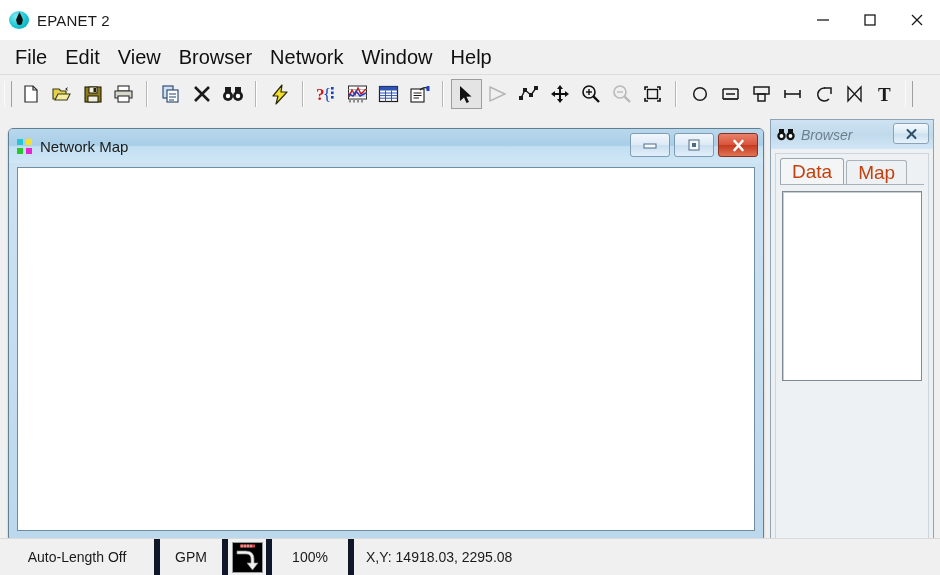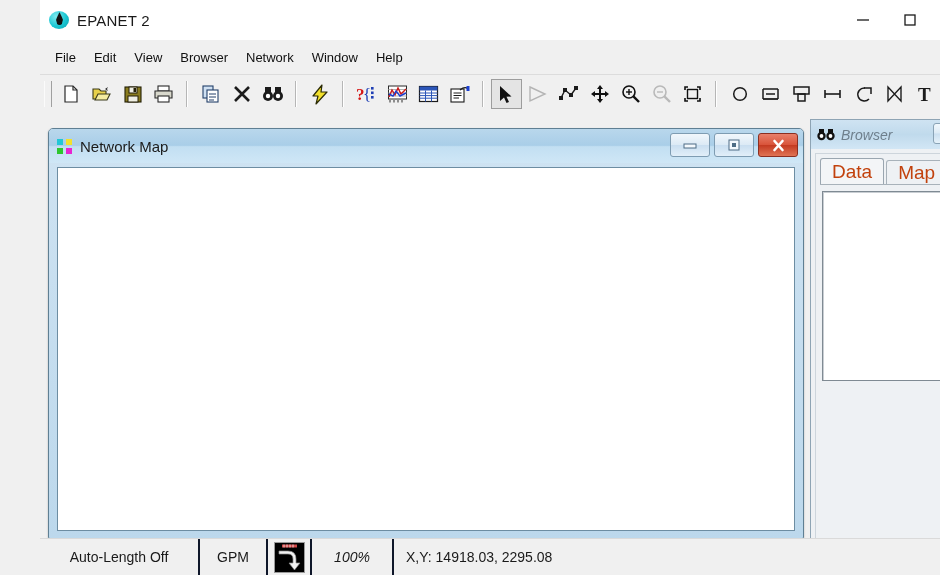--- a/index.html
+++ b/index.html
@@ -7,21 +7,20 @@
     width: 940px; height: 575px;
     overflow: hidden;
     background: #f0f0f0;
     font-family: "Liberation Sans", sans-serif;
   }
   #app {
     position: relative;
     width: 828px; height: 575px;
     background: #f0f0f0;
     box-sizing: border-box;
-    margin-left: 40px;
   }
 
   
   .titlebar {
     position: absolute; left: 0; top: 0;
     width: 940px; height: 40px;
     background: #ffffff;
     display: flex; align-items: center;
   }
   .app-icon {
@@ -61,21 +60,21 @@
   
   .menubar {
     position: absolute; left: 0; top: 40px;
     width: 940px; height: 34px;
     background: #f0f0f0;
     display: flex; align-items: center;
     padding-left: 6px;
     box-sizing: border-box;
   }
   .menu-item {
-    font-size: 13px; color: #101010;
+    font-size: 20px; color: #101010;
     padding: 3px 9px;
     white-space: nowrap;
   }
 
   
   .toolbar {
     position: absolute; left: 0; top: 74px;
     width: 940px; height: 39px;
     background: #f0f0f0;
     border-top: 1px solid #dcdcdc;
@@ -280,28 +279,28 @@
     width: 940px; height: 37px;
     background: #f0f0f0;
     border-top: 1px solid #dadada;
     display: flex; align-items: center;
     box-sizing: border-box;
   }
   .sb-cell {
     height: 37px;
     display: flex; align-items: center; justify-content: center;
     font-size: 14px; color: #1a1a1a;
-    border-right: 2px solid #0f172a;
+    border-right: 6px solid #0f172a;
     box-sizing: border-box;
     white-space: nowrap;
   }
   .sb-cell.first { width: 160px; }
   .sb-cell.units { width: 68px; }
   .sb-cell.flow  { width: 44px; }
-  .sb-cell.zoom  { width: 82px; font-style: italic; }
+  .sb-cell.zoom  { width: 82px; }
   .sb-cell.coord { width: 250px; justify-content: flex-start; padding-left: 12px; border-right: none; }
   .faucet {
     width: 31px; height: 31px;
     background: #000;
     border: 1px solid #9a9a9a;
     position: relative;
     box-sizing: border-box;
   }
 </style>
 </head>

